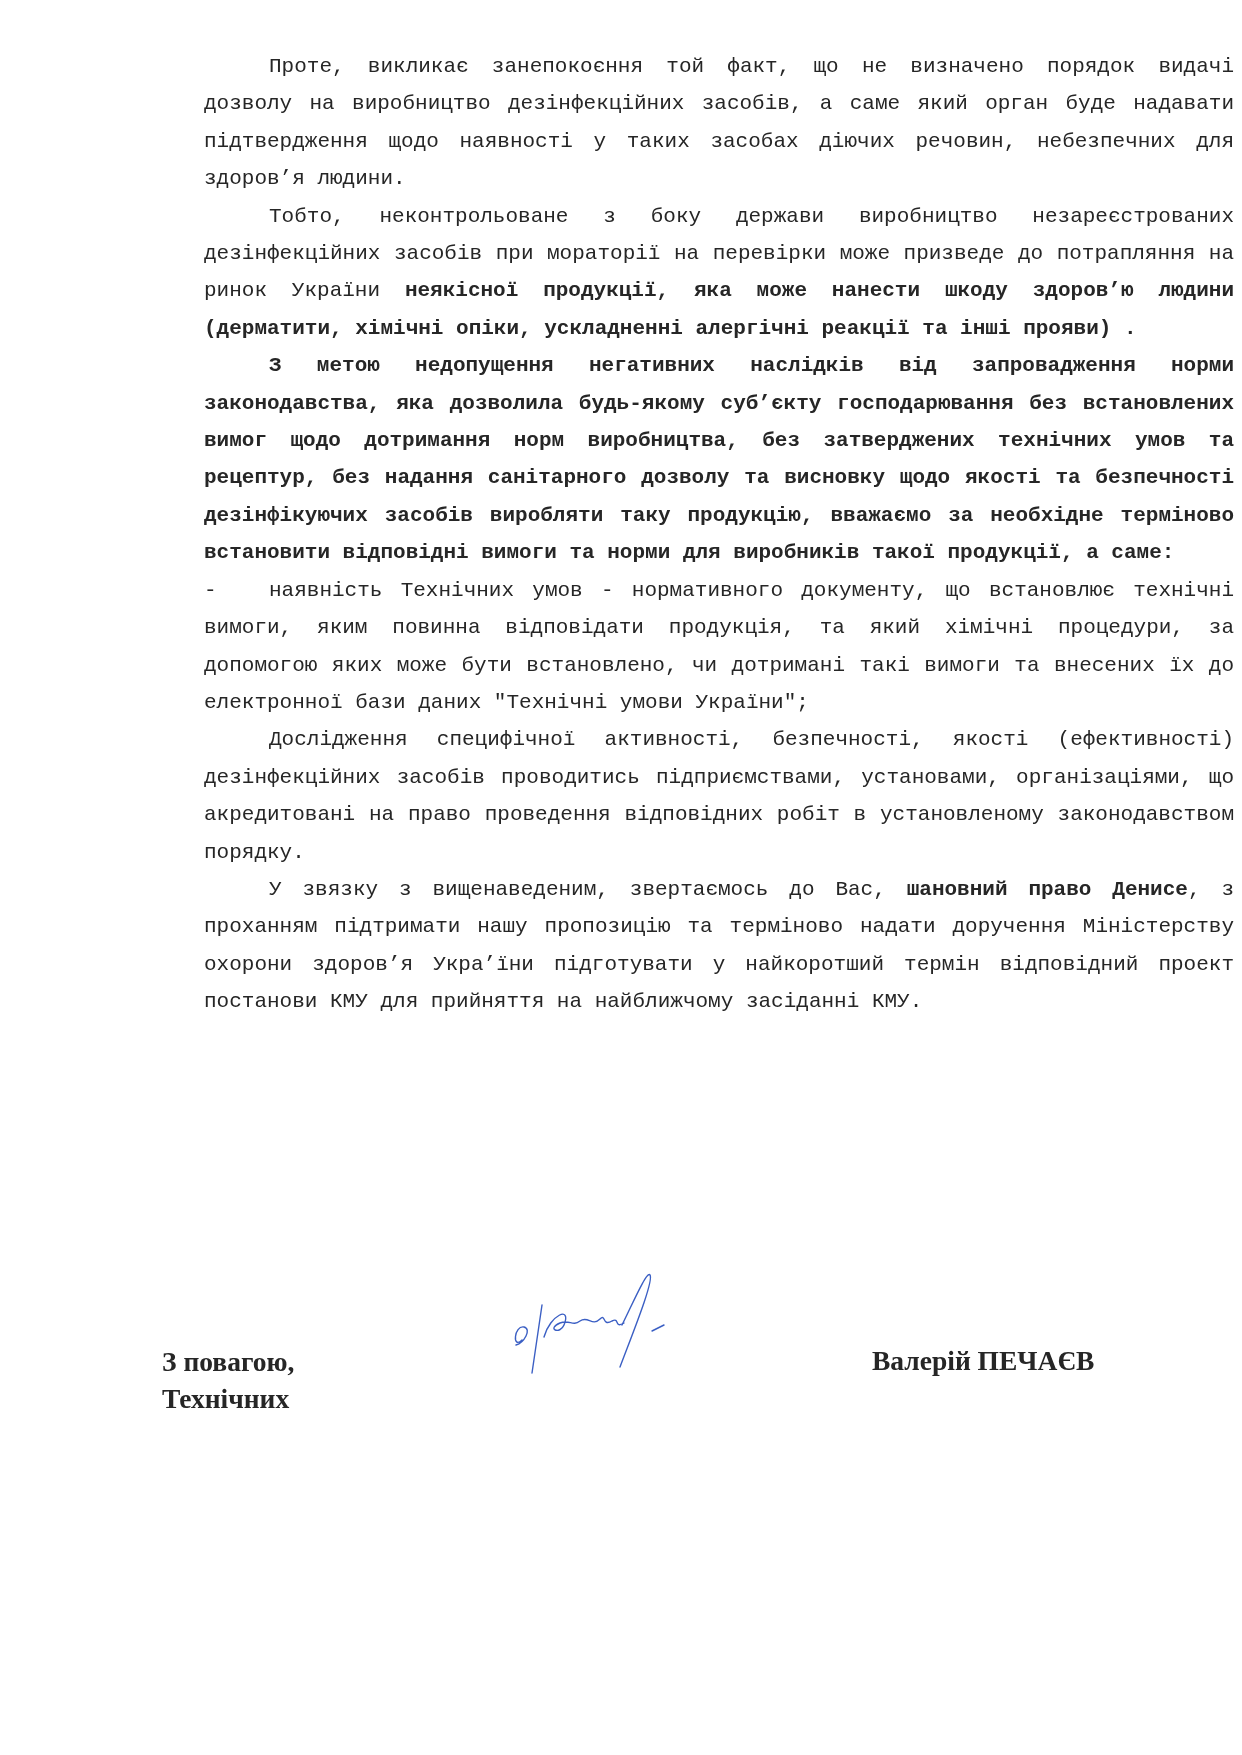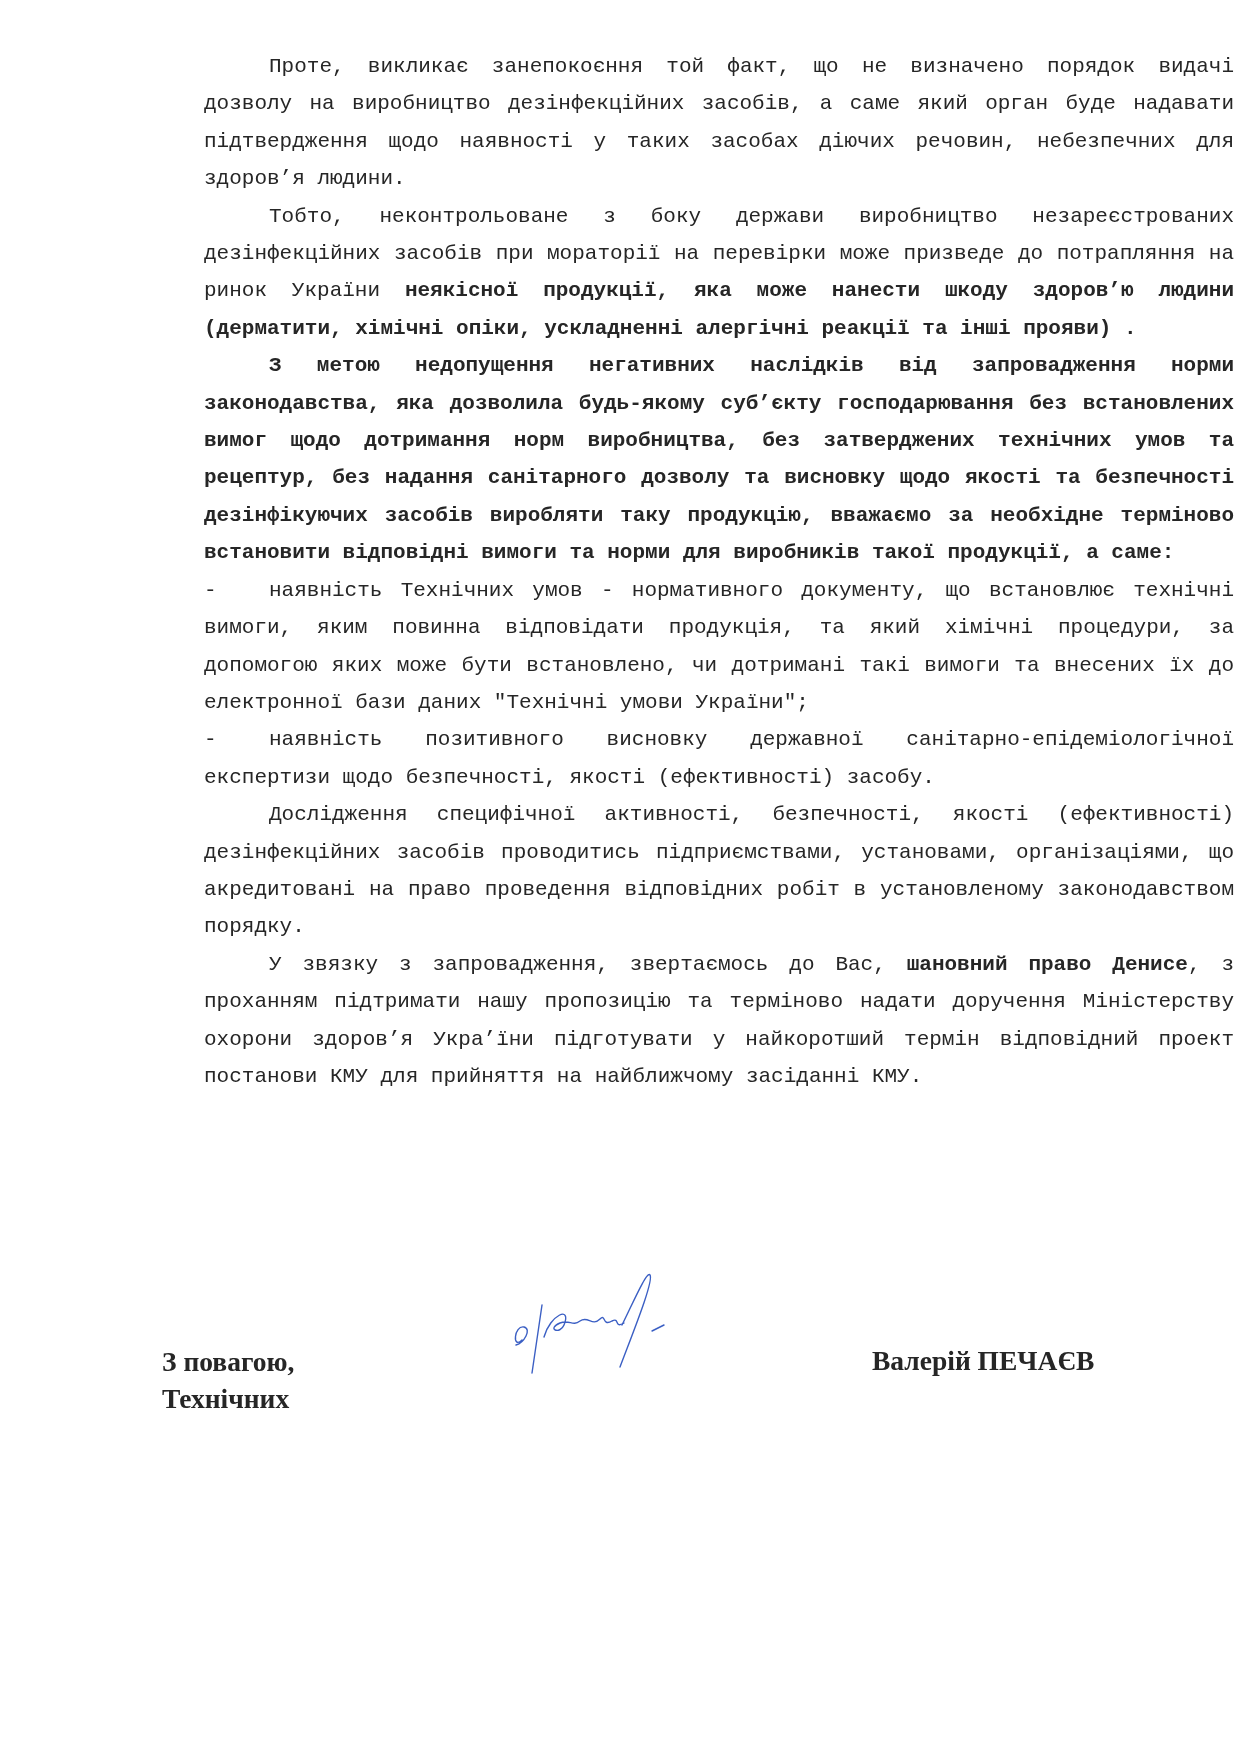--- a/index.html
+++ b/index.html
@@ -34,29 +34,26 @@
   <p class="indent">
     <span>Тобто, неконтрольоване з боку держави виробництво незареєстрованих дезінфекційних засобів при мораторії на перевірки може призведе до потрапляння на ринок України </span><span class="b">неякісної продукції, яка може нанести шкоду здоров’ю людини (дерматити, хімічні опіки, ускладненні алергічні реакції та інші прояви) .</span>
   </p>
   <p class="indent b">
     <span>З метою недопущення негативних наслідків від запровадження норми законодавства, яка дозволила будь-якому суб’єкту господарювання без встановлених вимог щодо дотримання норм виробництва, без затверджених технічних умов та рецептур, без надання санітарного дозволу та висновку щодо якості та безпечності дезінфікуючих засобів  виробляти таку продукцію, вважаємо за необхідне терміново встановити відповідні вимоги та норми для виробників такої продукції, а саме:</span>
   </p>
   <div class="bullet-wrap">
     <p>
       <span style="display:inline-block;width:65px;text-indent:0;">-</span><span>наявність Технічних умов - нормативного документу, що встановлює технічні вимоги, яким повинна відповідати продукція, та який хімічні процедури, за допомогою яких може бути встановлено, чи дотримані такі вимоги та внесених їх до електронної бази даних "Технічні умови України";</span>
     </p>
-    <p>
-      <span style="display:inline-block;width:65px;text-indent:0;">-</span><span>наявність позитивного висновку державної санітарно-епідеміологічної експертизи щодо безпечності, якості (ефективності) засобу.</span>
-    </p>
   </div>
   <p class="indent">
     <span>Дослідження специфічної активності, безпечності, якості (ефективності) дезінфекційних засобів проводитись підприємствами, установами, організаціями, що акредитовані на право проведення відповідних робіт в установленому законодавством порядку.</span>
   </p>
   <p class="indent">
-    <span>У звязку з запровадження, звертаємось до Вас, </span><span class="b">шановний право Денисе</span><span>, з проханням підтримати нашу пропозицію та терміново надати доручення Міністерству охорони здоров’я Укра’їни підготувати у найкоротший термін відповідний проект постанови КМУ для прийняття на найближчому засіданні КМУ.</span>
+    <span>У звязку з вищенаведеним, звертаємось до Вас, </span><span class="b">шановний право Денисе</span><span>, з проханням підтримати нашу пропозицію та терміново надати доручення Міністерству охорони здоров’я Укра’їни підготувати у найкоротший термін відповідний проект постанови КМУ для прийняття на найближчому засіданні КМУ.</span>
   </p>
 </div>
 
 <div class="sign">
   <div class="left">
     <div>З повагою,</div>
     <div>Технічних</div>
   </div>
   <svg class="signature" viewBox="0 0 170 110">
     <g fill="none" stroke-width="1.4" stroke-linecap="round">

